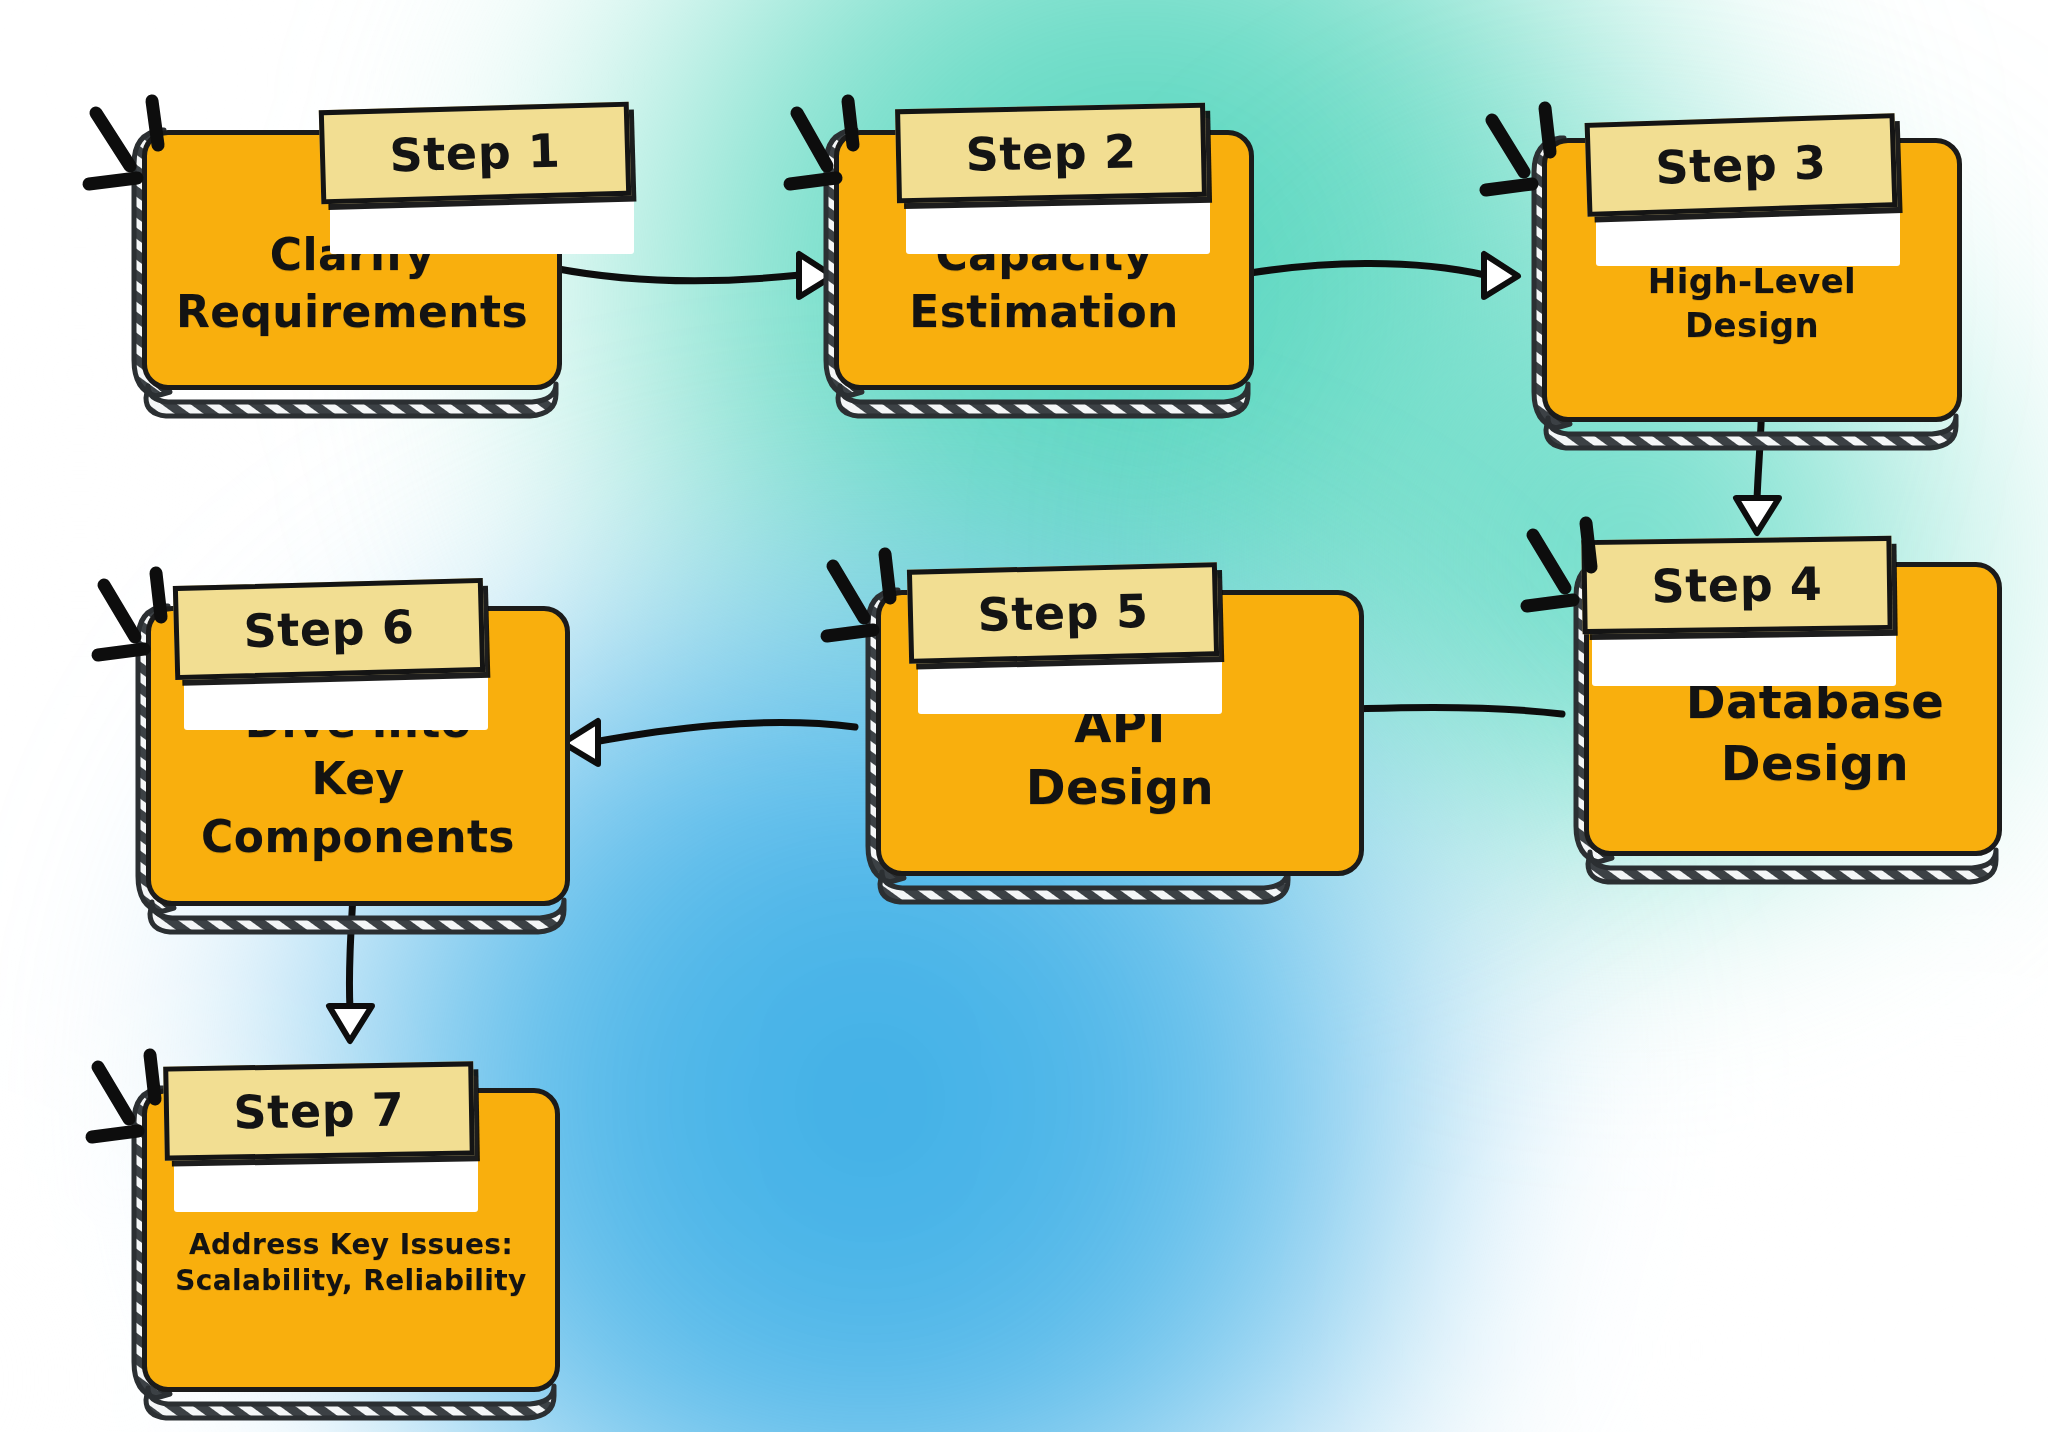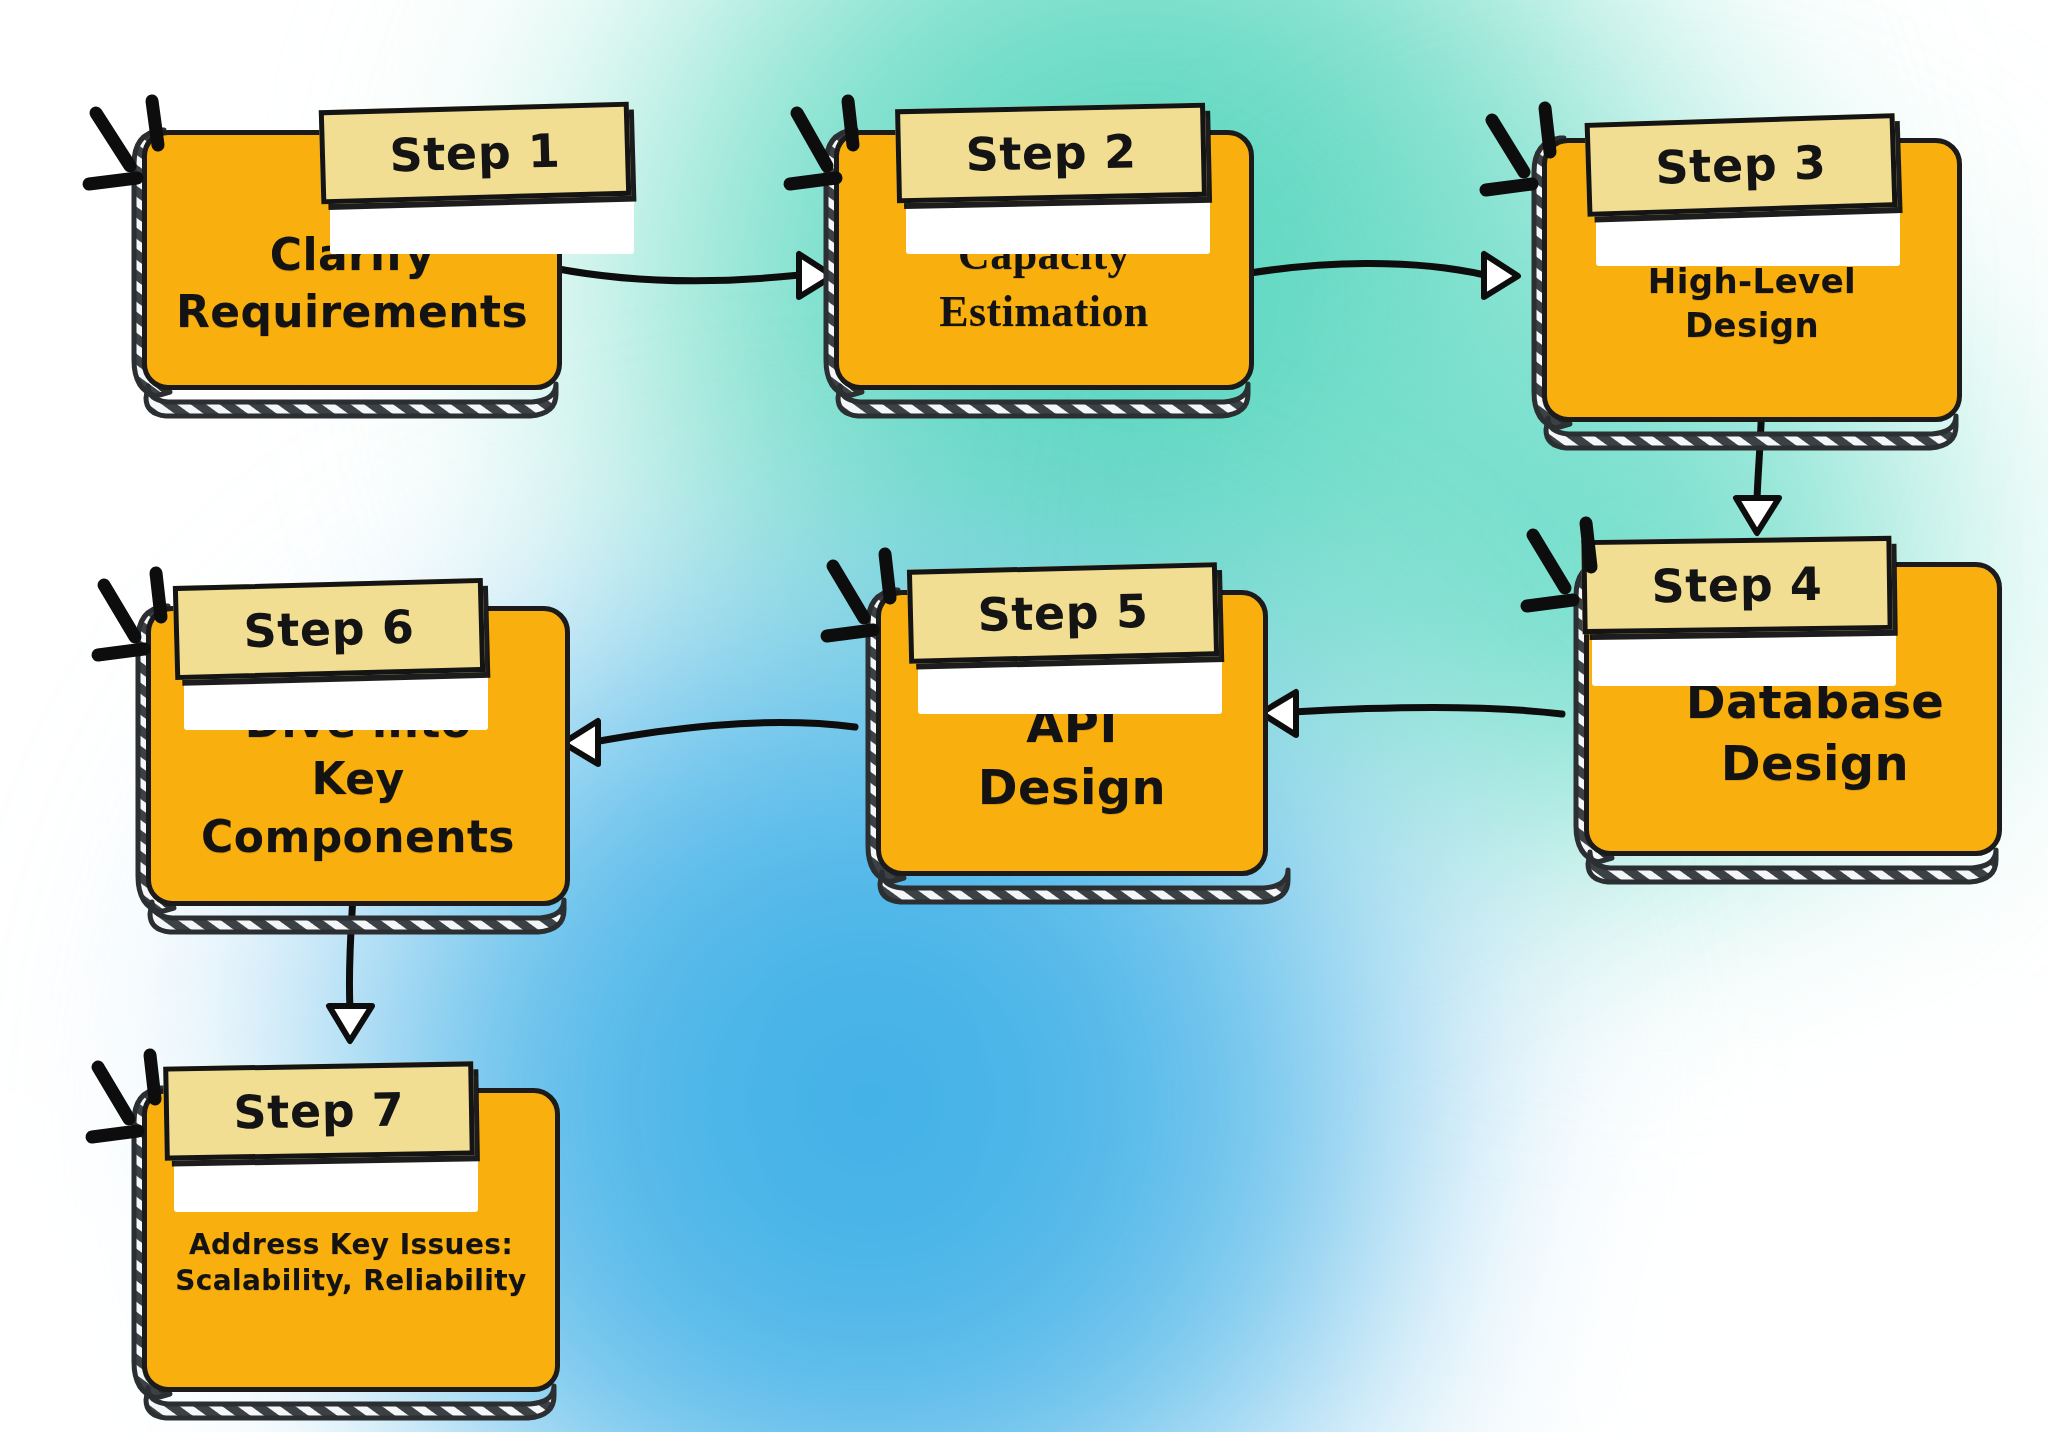--- a/index.html
+++ b/index.html
@@ -158,21 +158,21 @@
       <path d="M0,32 Q0,2 26, -2 L30,-2 Q16,4 16,28
                 L16,226 Q16,256 36,260
                 L22,264 Q0,258 0,228 Z" fill="url(#hx-420-260)" stroke="#2b2f32" stroke-width="5" stroke-linejoin="round"></path>
       <path d="M14,254 Q14,268 34,270
                L398,270 Q422,268 422,252
                L422,262 Q422,282 396,284
                L32,284 Q12,282 12,266 Z" fill="url(#hx-420-260)" stroke="#2b2f32" stroke-width="5" stroke-linejoin="round"></path>
     </g>
   </svg>
       <div class="card" style="width:420px;height:260px;">
-       <div class="card-text" style="font-size:44px;font-family:Liberation Serif, serif;">Capacity
+       <div class="card-text" style="font-size:44px;">Capacity
 Estimation</div>
      </div>
      <div class="paper" style="left:86px;top:22px;width:304px;height:136px;"></div>
      <div class="tab" style="left:76px;top:10px;width:310px;height:94px;
                  transform:rotate(-1.2deg);">
        <span class="tab-text">Step 2</span>
      </div>
     </div>
     <div class="node" style="left: 1528px; top: 104px; width: 454px; height: 344px;">
       <svg class="shadow-svg" width="454" height="344" viewBox="-6 -6 454 344">
@@ -241,21 +241,21 @@
     <g transform="translate(0,30)">
       <path d="M0,32 Q0,2 26, -2 L30,-2 Q16,4 16,28
                 L16,252 Q16,282 36,286
                 L22,290 Q0,284 0,254 Z" fill="url(#hx-418-286)" stroke="#2b2f32" stroke-width="5" stroke-linejoin="round"></path>
       <path d="M14,280 Q14,294 34,296
                L396,296 Q420,294 420,278
                L420,288 Q420,308 394,310
                L32,310 Q12,308 12,292 Z" fill="url(#hx-418-286)" stroke="#2b2f32" stroke-width="5" stroke-linejoin="round"></path>
     </g>
   </svg>
-      <div class="card" style="width:392px;height:286px;">
+      <div class="card" style="width:488px;height:286px;">
        <div class="card-text" style="font-size:48px;">API
 Design</div>
      </div>
      <div class="paper" style="left:56px;top:22px;width:304px;height:136px;"></div>
      <div class="tab" style="left:46px;top:10px;width:310px;height:94px;
                  transform:rotate(-1.4deg);">
        <span class="tab-text">Step 5</span>
      </div>
     </div>
     <div class="node" style="left: 132px; top: 572px; width: 458px; height: 360px;">

